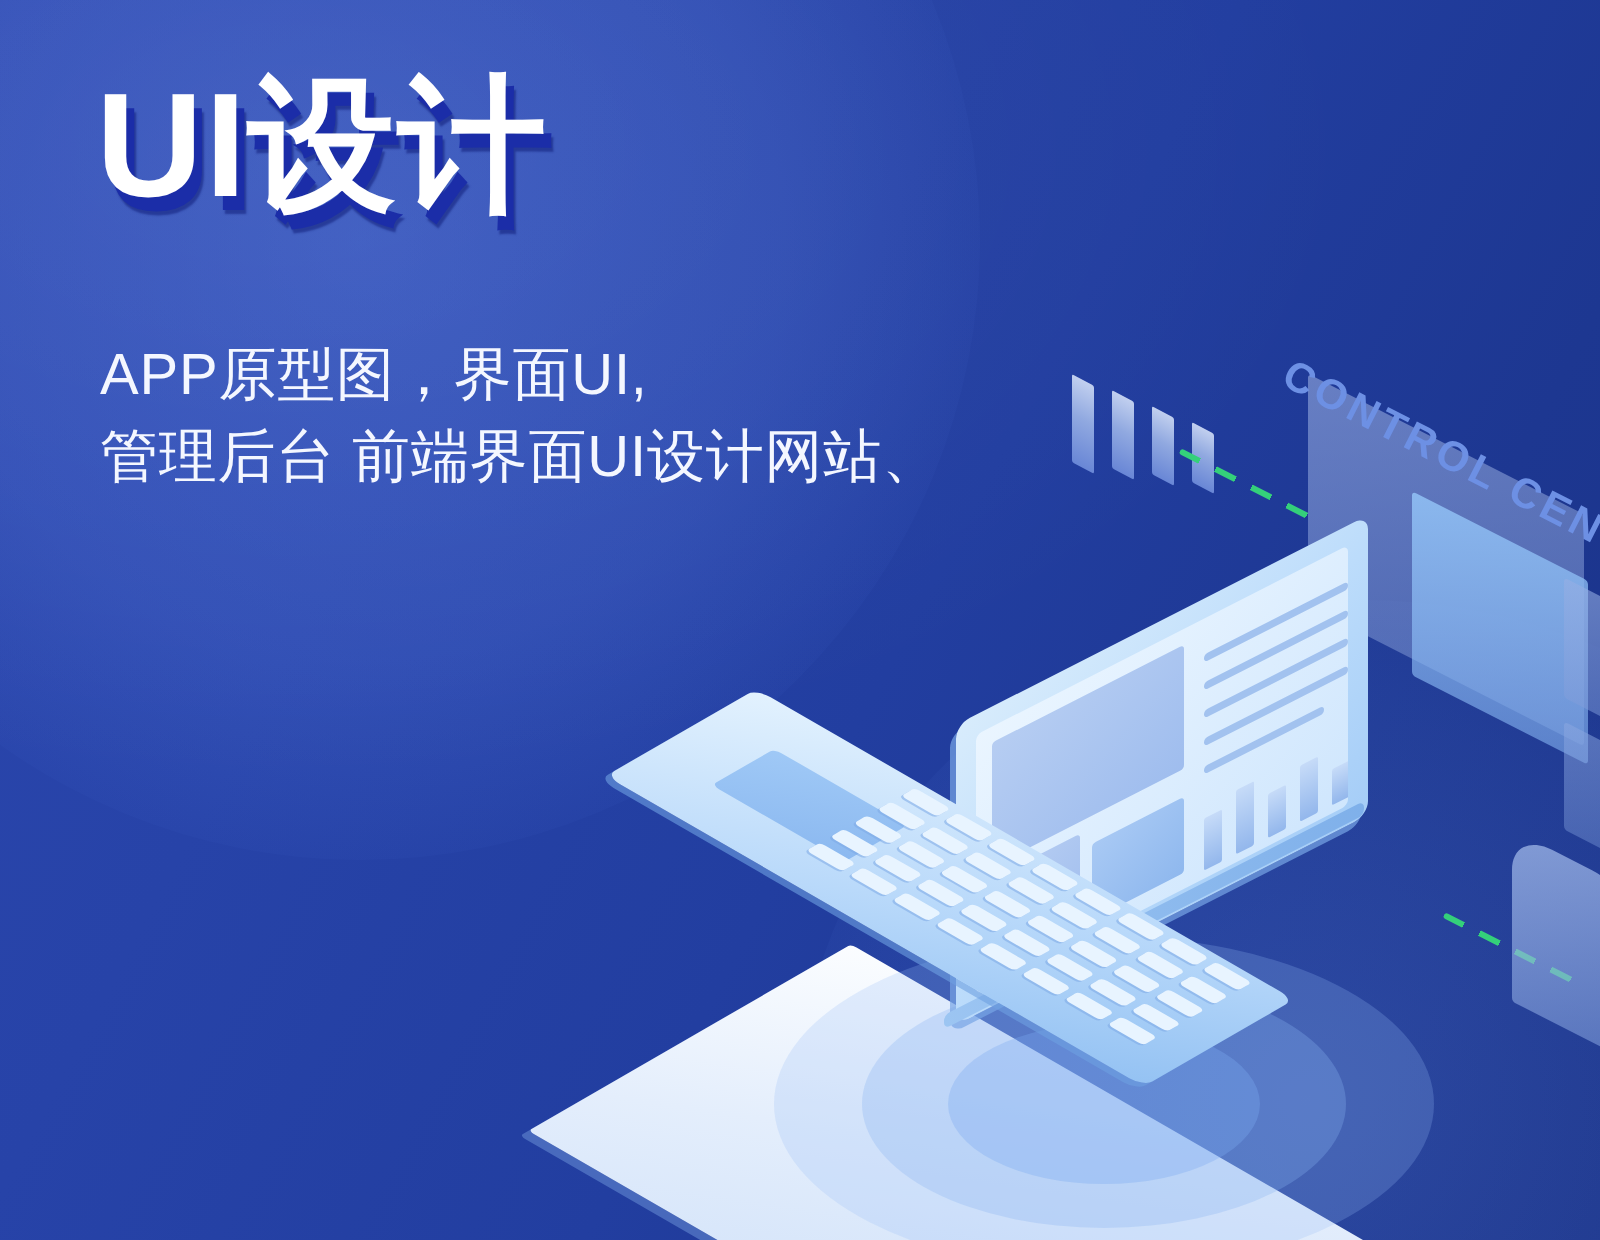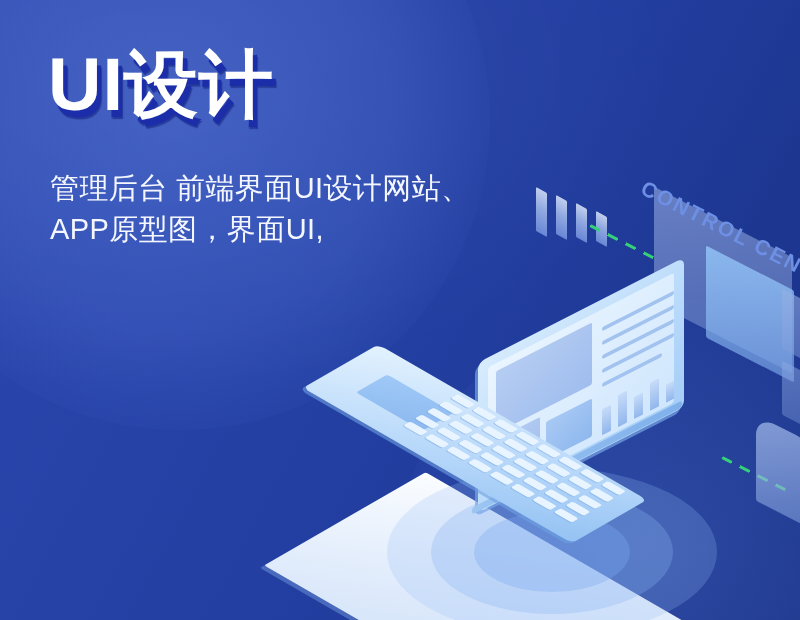--- a/index.html
+++ b/index.html
@@ -44,21 +44,21 @@
     position: absolute;
     inset: 0;
     background: radial-gradient(130% 100% at 18% 12%, rgba(255,255,255,0.055) 0%, rgba(255,255,255,0) 52%);
     pointer-events: none;
   }
 
   
   .title {
     position: absolute;
     left: 48px;
-    top: 48px;
+    top: 36px;
     font-size: 74px;
     line-height: 1.0;
     font-weight: bold;
     color: #ffffff;
     letter-spacing: 1px;
     text-shadow: 4px 7px 0 #1b2da8, 5px 9px 1px rgba(16,30,120,0.55);
     white-space: nowrap;
   }
 
   .subtitle {
@@ -288,22 +288,22 @@
 
 <div id="banner">
 
   <div class="bg-glow-a"></div>
   <div class="bg-glow-b"></div>
   <div class="bg-vignette"></div>
 
   <div class="title">UI设计</div>
 
   <div class="subtitle">
+    <span class="ln">APP原型图，界面UI,</span>
     <span class="ln">管理后台 前端界面UI设计网站、</span>
-    <span class="ln">APP原型图，界面UI,</span>
   </div>
 
   <div class="iso-bars">
     <i></i>
     <i></i>
     <i></i>
     <i></i>
   </div>
 
   <div class="dash dash-top"></div>

